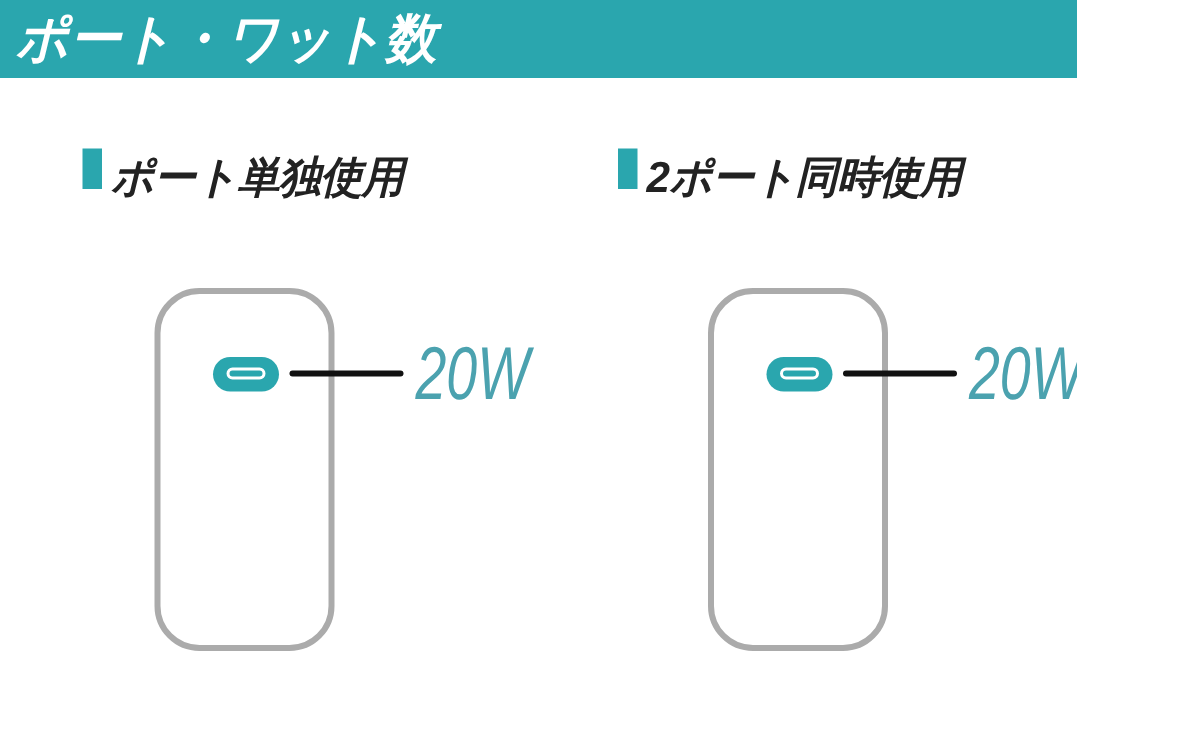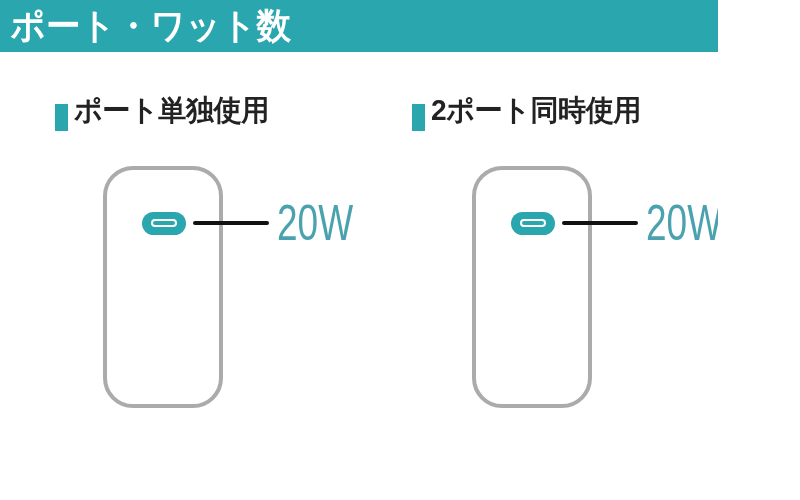--- a/index.html
+++ b/index.html
@@ -7,20 +7,21 @@
     padding: 0;
     background: #ffffff;
     font-family: "Liberation Sans", sans-serif;
   }
   .stage {
     position: relative;
     width: 718px;
     height: 500px;
     background: #ffffff;
     overflow: hidden;
+    font-style: italic;
   }
 
   
   .titlebar {
     position: absolute;
     left: 0; top: 0;
     width: 800px; height: 52px;
     background: var(--accent, #2aa6ae);
     display: flex;
     align-items: center;
@@ -35,21 +36,21 @@
     transform-origin: left center;
     white-space: nowrap;
   }
 
   
   .section-heading {
     position: absolute;
     top: 99px;
     height: 32px;
     display: flex;
-    align-items: flex-end;
+    align-items: flex-start;
   }
   .sh-1 { left: 55px; }
   .sh-2 { left: 412px; }
   .bullet {
     width: 13px;
     height: 27px;
     background: var(--accent, #2aa6ae);
     margin-right: 6px;
     flex: none;
   }
@@ -59,21 +60,21 @@
     color: var(--heading-text, #222222);
     letter-spacing: -0.5px;
     transform: scaleX(0.97);
     transform-origin: left center;
     white-space: nowrap;
   }
 
   
   .diagram {
     position: absolute;
-    top: 166px;
+    top: 192px;
     width: 360px;
     height: 250px;
   }
   .d-1 { left: 103px; }
   .d-2 { left: 472px; }
   .charger {
     position: absolute;
     left: 0; top: 0;
     width: 120px;
     height: 242px;

